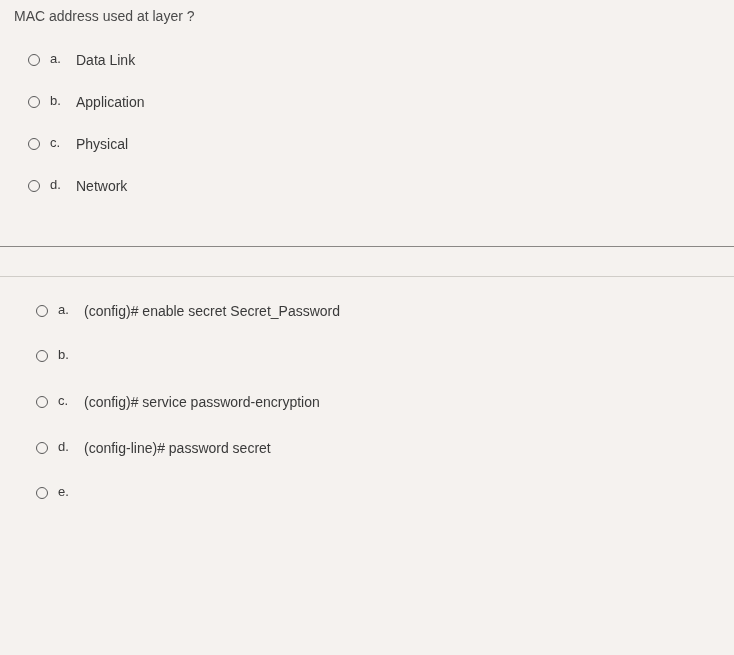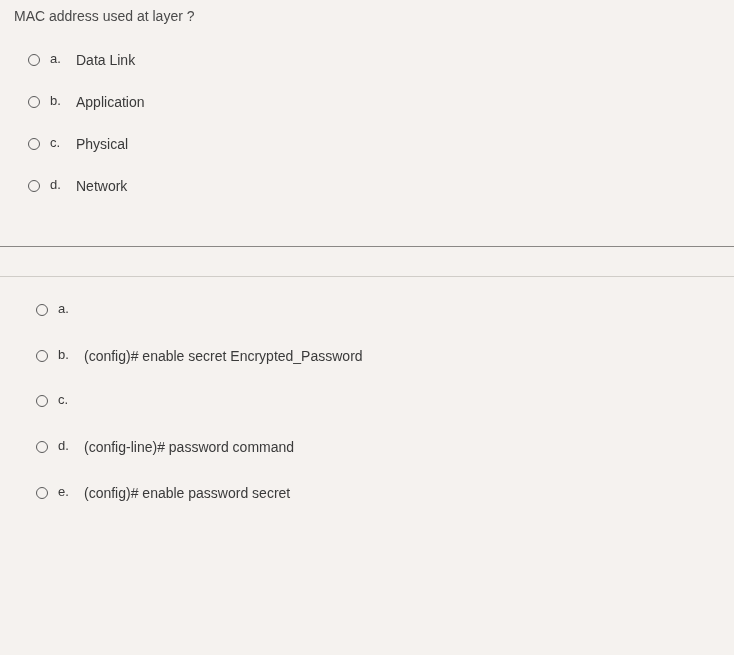--- a/index.html
+++ b/index.html
@@ -107,34 +107,34 @@
 </div>
 
 <hr class="divider">
 <div class="section-gap"></div>
 
 <div class="question-block q2">
   <div class="options">
     <div class="option-row">
       <span class="radio"></span>
       <span class="option-letter">a.</span>
+      <span class="option-text">(config)# enable secret Secret_Password</span>
     </div>
     <div class="option-row">
       <span class="radio"></span>
       <span class="option-letter">b.</span>
-      <span class="option-text">(config)# enable secret Encrypted_Password</span>
     </div>
     <div class="option-row">
       <span class="radio"></span>
       <span class="option-letter">c.</span>
+      <span class="option-text">(config)# service password-encryption</span>
     </div>
     <div class="option-row">
       <span class="radio"></span>
       <span class="option-letter">d.</span>
-      <span class="option-text">(config-line)# password command</span>
+      <span class="option-text">(config-line)# password secret</span>
     </div>
     <div class="option-row">
       <span class="radio"></span>
       <span class="option-letter">e.</span>
-      <span class="option-text">(config)# enable password secret</span>
     </div>
   </div>
 </div>
 
 </body></html>

